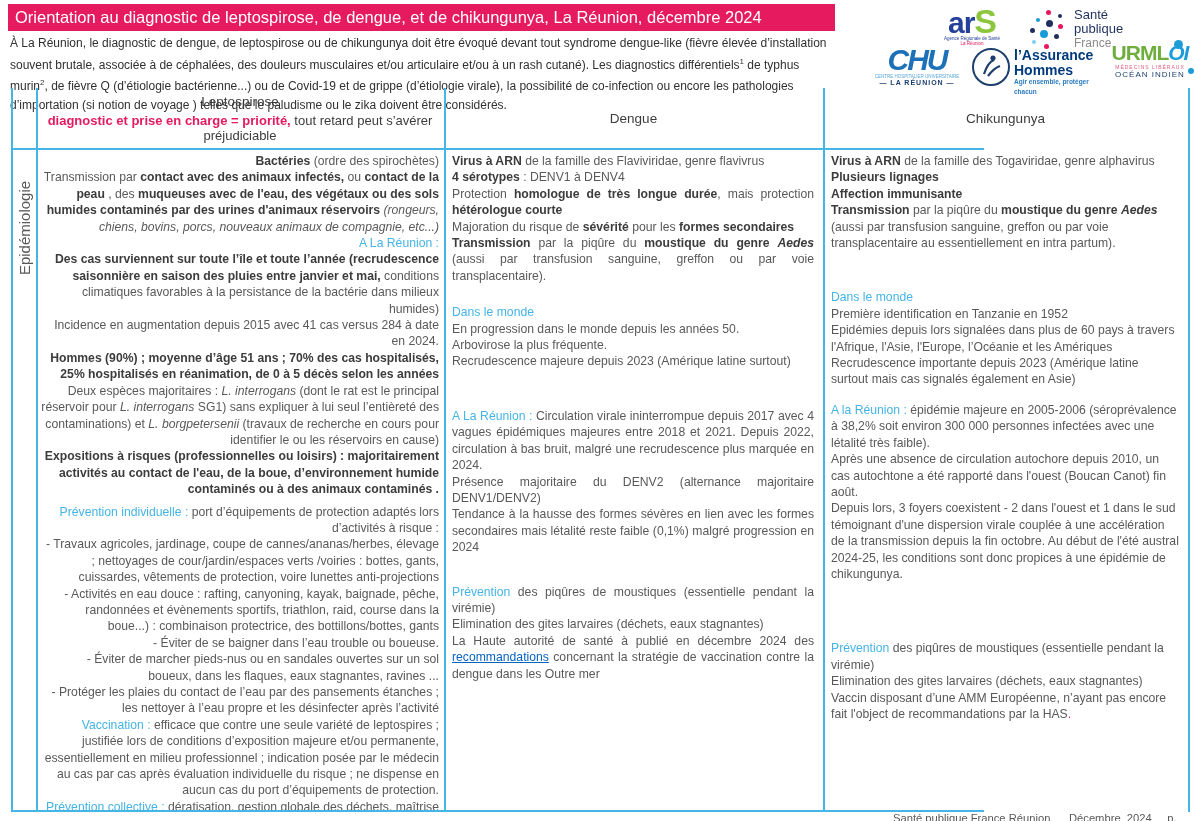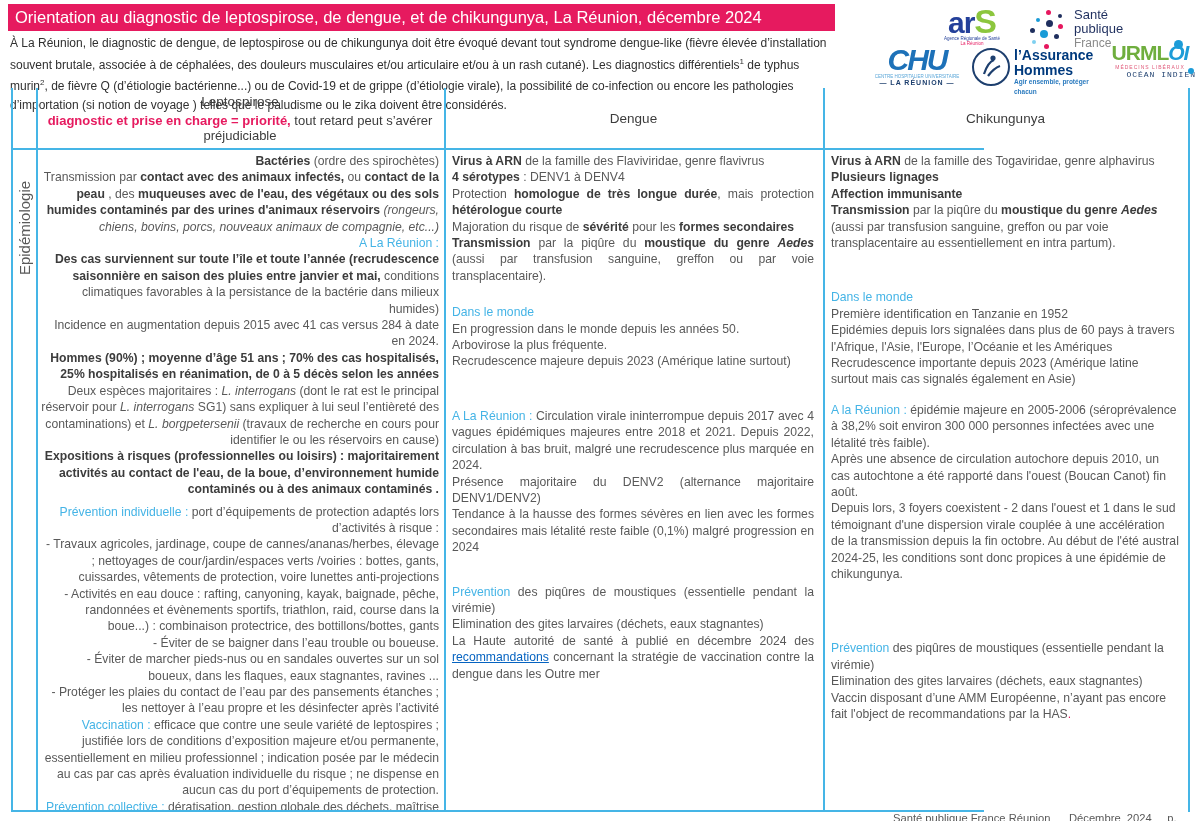--- a/index.html
+++ b/index.html
@@ -44,21 +44,21 @@
   .am-icon{position:absolute;left:0;top:0;width:38px;height:38px;border:2.5px solid #1d3f6e;border-radius:50%;}
   .am-icon svg{width:100%;height:100%;}
   .am-text{position:absolute;left:42px;top:0;}
   .am-l1,.am-l2{font-weight:bold;font-size:14px;line-height:14.5px;color:#003a7d;}
   .am-tag{font-size:6.5px;color:#2b7bbf;font-weight:bold;line-height:10px;}
   .urml-logo{left:254px;top:42px;width:92px;text-align:center;}
   .urml-main{font-weight:bold;font-size:21px;line-height:22px;letter-spacing:-1px;}
   .urml-g{color:#6fae3e;}
   .urml-b{color:#1d9cd8;font-style:italic;}
   .urml-cap1{font-size:5px;color:#e05a7a;letter-spacing:1px;line-height:6px;}
-  .urml-cap2{font-size:8px;color:#1d3f6e;font-family:Liberation Mono, monospace;letter-spacing:1px;line-height:9px;text-align:right;}
+  .urml-cap2{font-size:8px;color:#1d3f6e;font-family:Liberation Sans, sans-serif;letter-spacing:1px;line-height:9px;}
   .urml-dot{position:absolute;border-radius:50%;background:#1d9cd8;}
 
   
   .tbl{position:absolute;left:11px;top:88px;width:973px;height:724px;}
   .vline{position:absolute;top:0;bottom:0;width:2px;background:var(--border);}
   .hline{position:absolute;left:0;right:0;height:2px;background:var(--border);}
   .hdr-cell{position:absolute;top:0;height:60px;display:flex;flex-direction:column;
     align-items:center;justify-content:center;font-size:13.5px;color:#3c3c3c;text-align:center;}
   .hdr-sub{font-size:13px;margin-top:4px;}
   .cell{position:absolute;top:62px;height:660px;overflow:hidden;font-size:12.2px;

